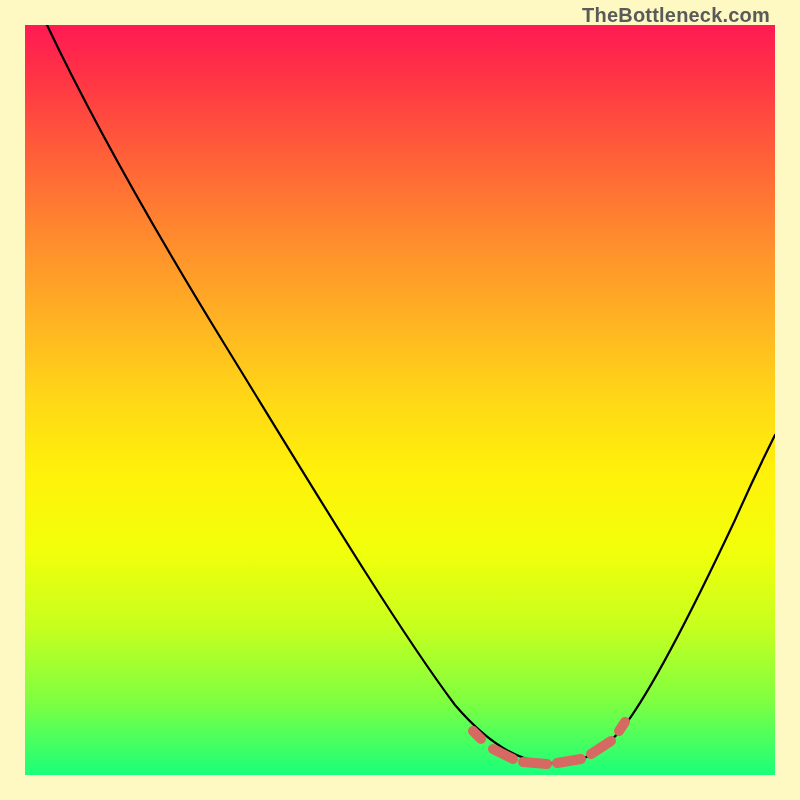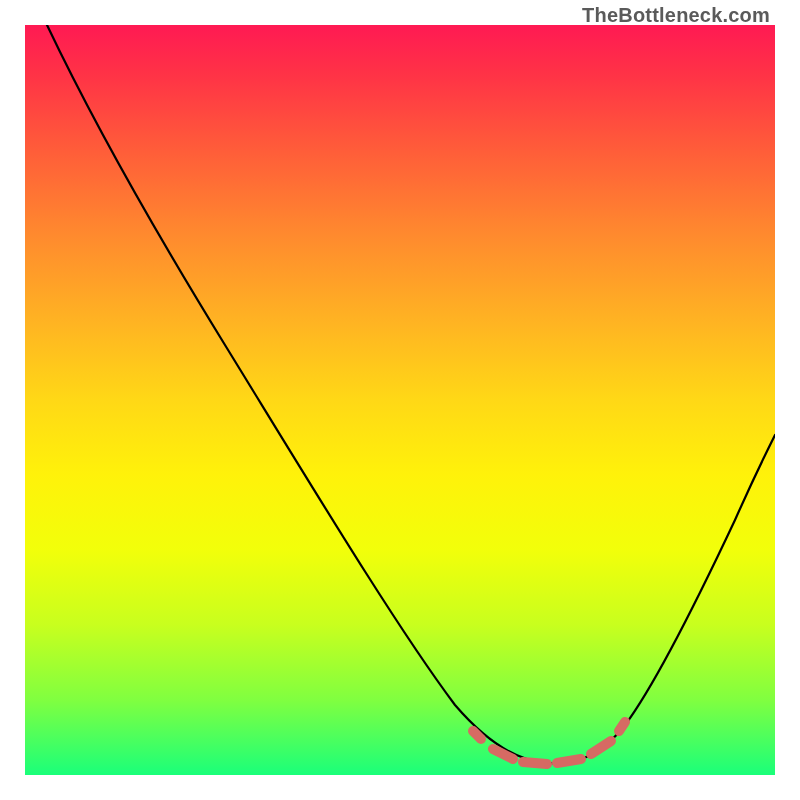--- a/index.html
+++ b/index.html
@@ -1,17 +1,17 @@
 <!DOCTYPE html>
 <html><head>
 <meta charset="utf-8">
 <style>
   * { margin: 0; padding: 0; box-sizing: border-box; }
   html, body { width: 800px; height: 800px; overflow: hidden; background: #000; }
-  .container { position: relative; width: 800px; height: 800px; background: #ffffff; }
+  .container { position: relative; width: 800px; height: 800px; background: #fef9c3; }
   .plot-area {
     position: absolute;
     left: 25px;
     top: 25px;
     width: 750px;
     height: 750px;
     overflow: hidden;
   }
   .gradient-bg {
     position: absolute;

